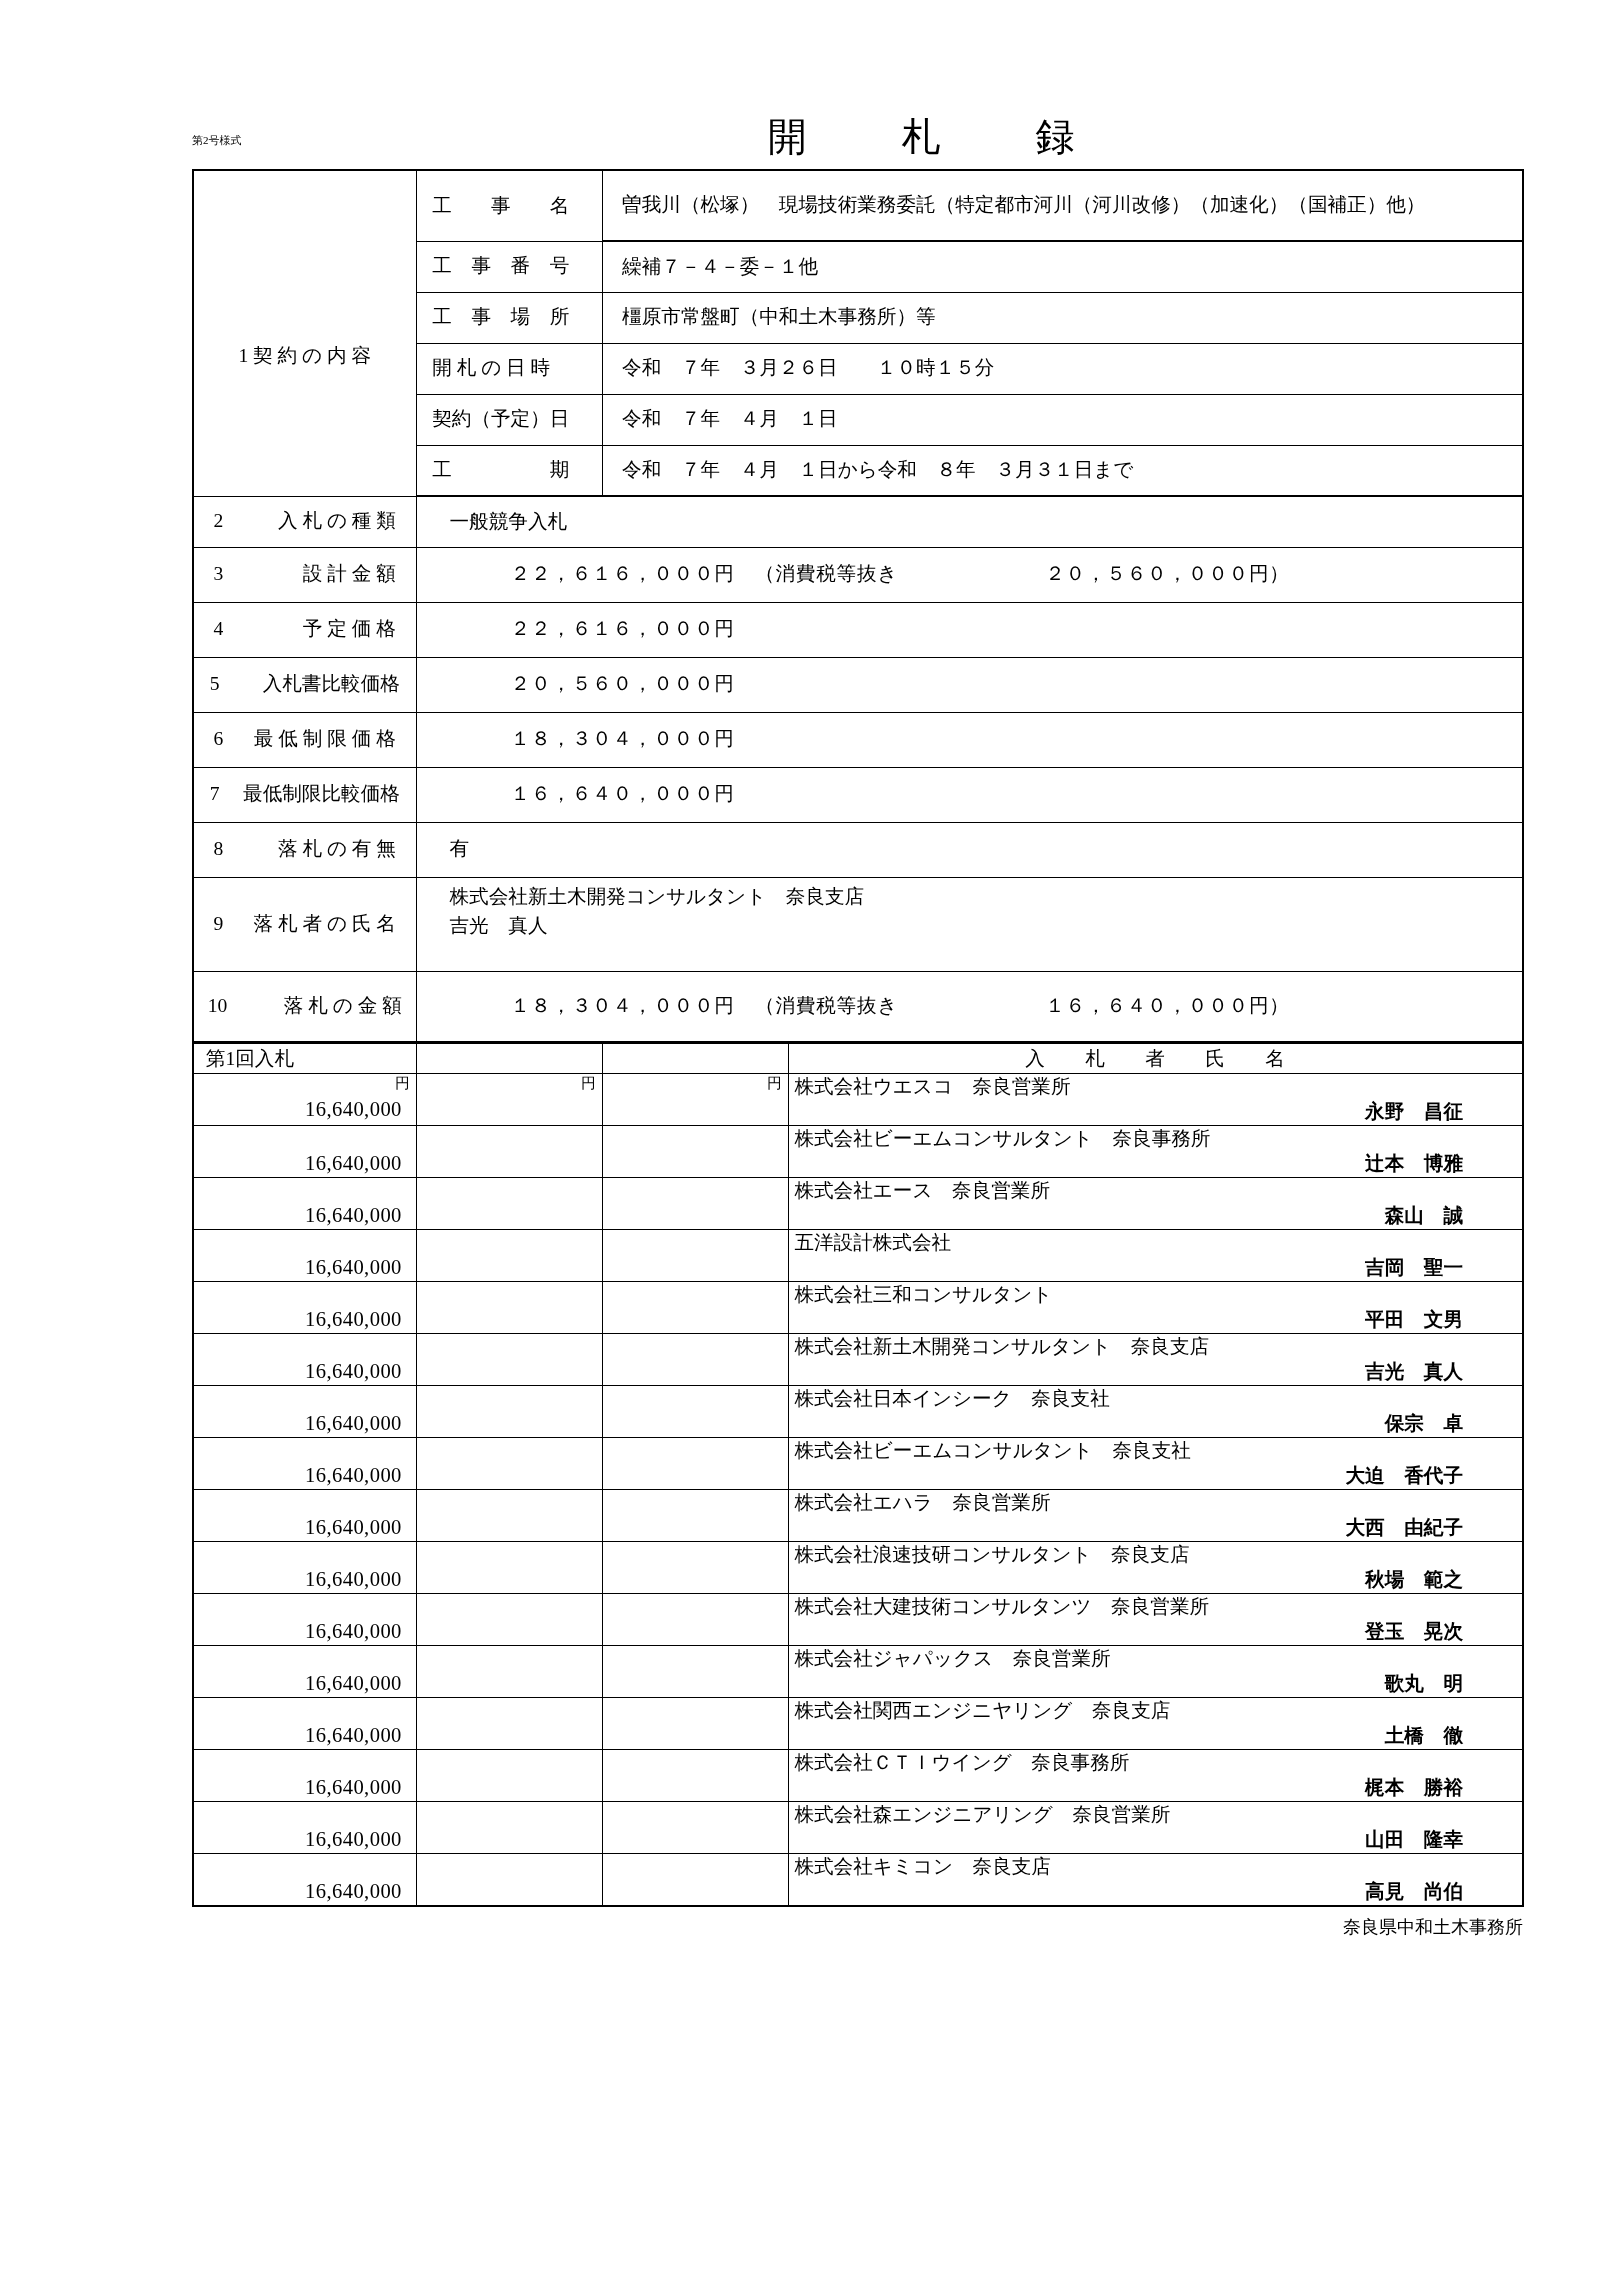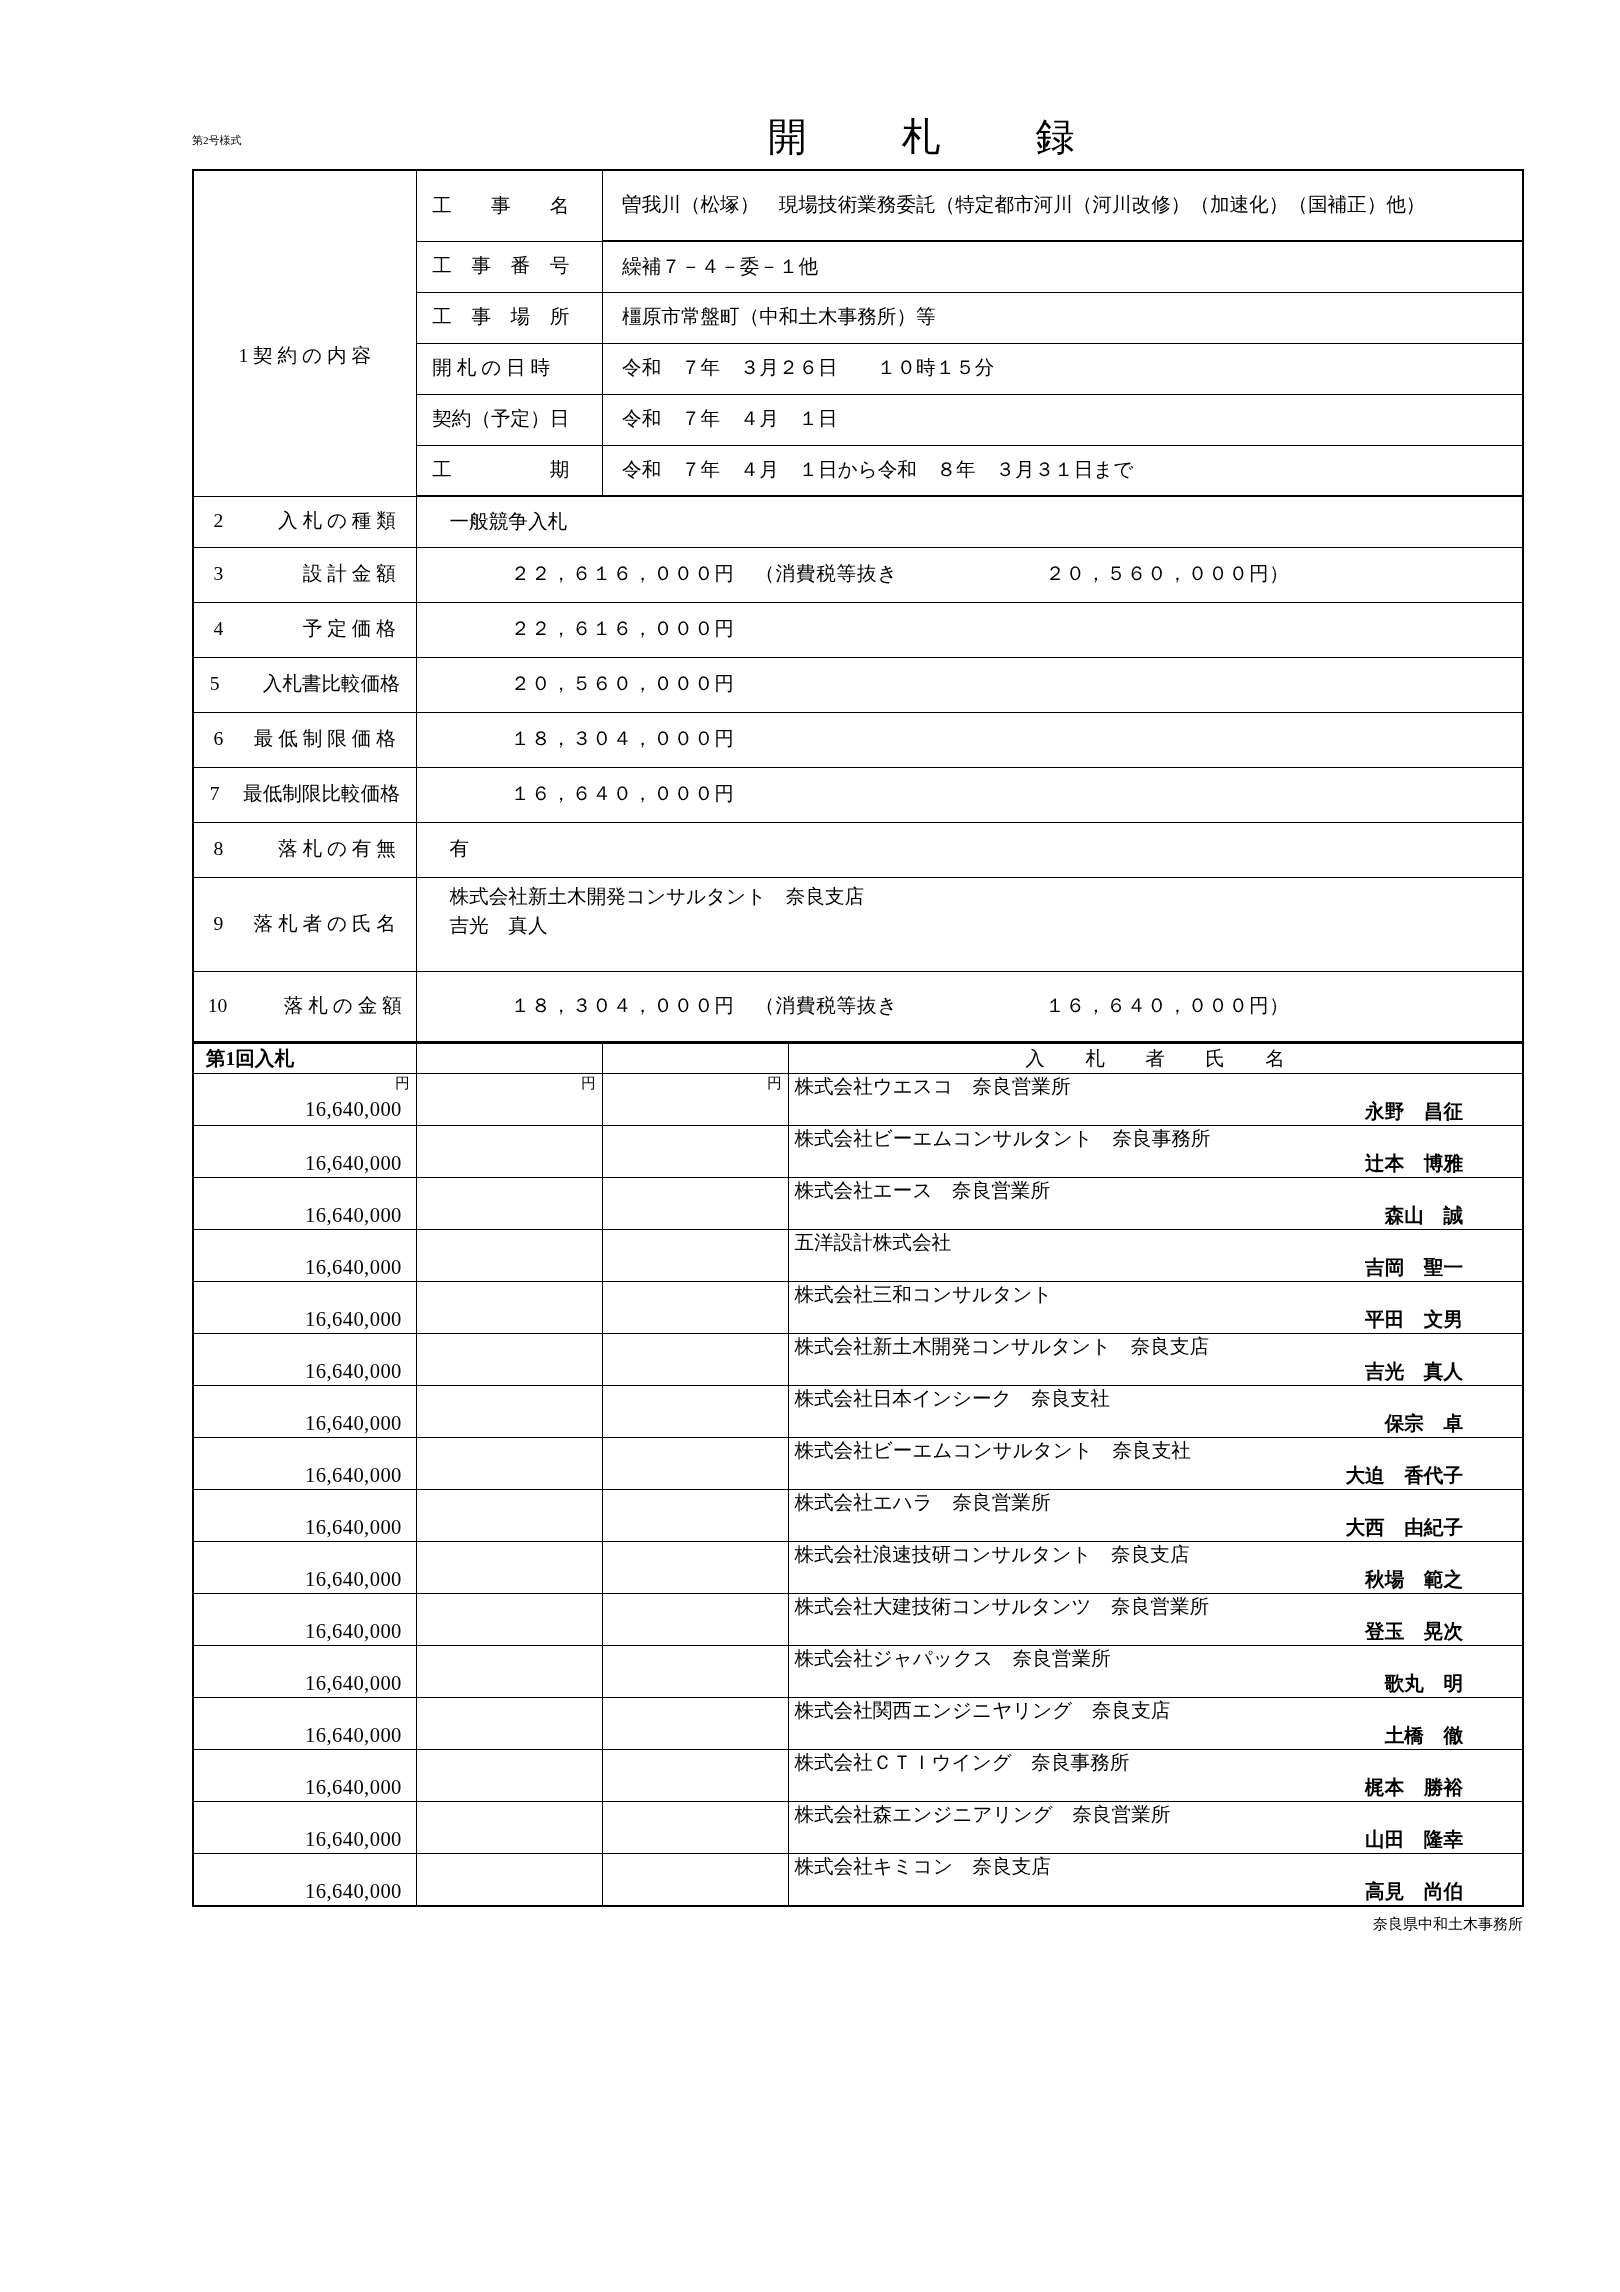--- a/index.html
+++ b/index.html
@@ -116,21 +116,20 @@
     padding: 0;
     vertical-align: top;
     font-size: 19.6px;
   }
   .round-cell {
     padding-left: 11.8px !important;
     white-space: nowrap;
     height: 29px;
     line-height: 29px;
     vertical-align: middle !important;
-    font-weight: bold;
   }
   .hdr-nyusatsu {
     text-align: center;
     height: 29px;
     line-height: 29px;
     vertical-align: middle !important;
     white-space: nowrap;
     letter-spacing: 0.02em;
   }
   .yen-mark {
@@ -154,21 +153,21 @@
     font-size: 19.6px;
   }
   .bidder .co { display: block; }
   .bidder .pn { display: block; text-align: right; padding-right: 59px; font-weight: bold; }
 
   .footer-office {
     position: absolute;
     left: 0;
     width: 1523px;
     text-align: right;
-    font-size: 15px;
+    font-size: 18px;
     white-space: nowrap;
   }
 </style>
 </head>
 <body>
 
 <div class="page">
 
   <div class="form-no">第2号様式</div>
 

